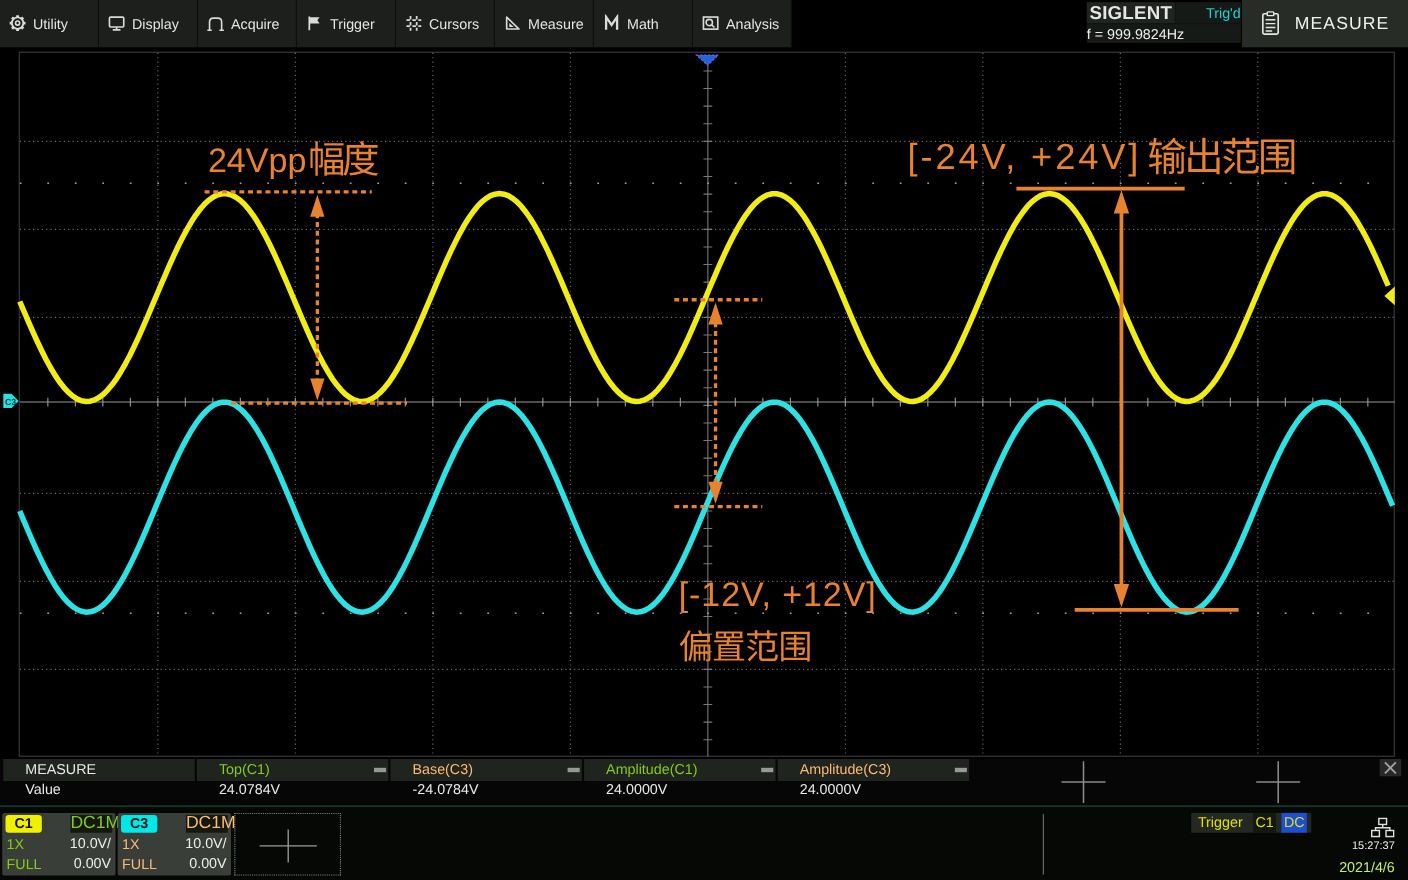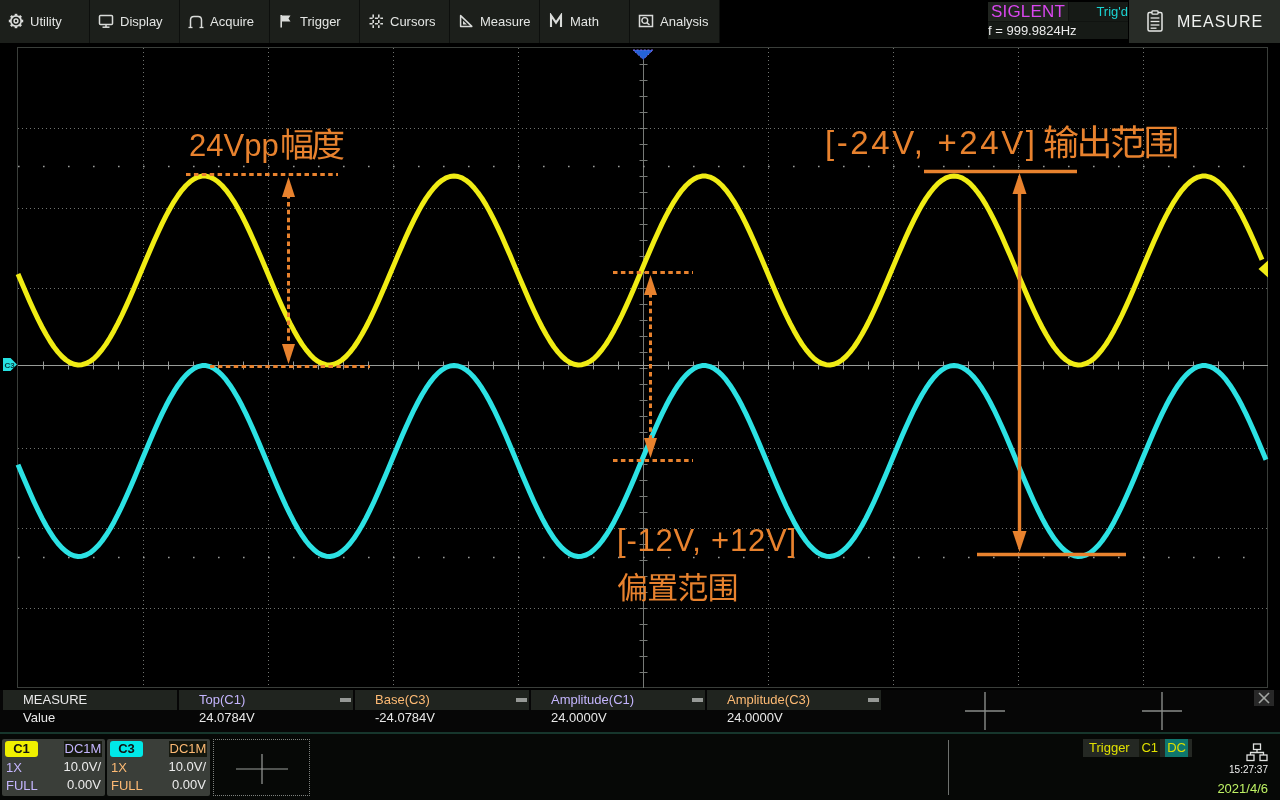--- a/index.html
+++ b/index.html
@@ -1,50 +1,50 @@
 <!DOCTYPE html>
 <html><head><meta charset="utf-8"><style>
 *{margin:0;padding:0;box-sizing:border-box}
 body{width:1280px;height:800px;background:#000;font-family:"Liberation Sans",sans-serif;position:relative;overflow:hidden}
 
 #menubar{position:absolute;left:0;top:0;width:1280px;height:43px;background:#000}
 .mi{position:absolute;top:0;width:90px;height:43px;background:#1c1f1b;border-right:1px solid #0d0f0d}
 .mic{position:absolute;left:8px;top:13px;width:16px;height:16px}
 .mlb{position:absolute;left:30px;top:0;line-height:43px;font-size:13px;color:#e3e5e3}
 #sig{position:absolute;left:988px;top:2px;width:140px;height:37px;background:#101310}
-#sigl{position:absolute;left:0;top:0;width:80px;height:19px;background:#20241f;color:#d946ef;font-weight:normal;font-size:17px;text-align:center;line-height:19px;letter-spacing:.2px}
+#sigl{position:absolute;left:0;top:0;width:80px;height:19px;background:#20241f;color:#e5e5e5;font-weight:bold;font-size:17px;text-align:center;line-height:19px;letter-spacing:.2px}
 #trigd{position:absolute;left:81px;top:0;width:59px;height:19px;background:#161a16;color:#1bd3d3;font-size:13px;text-align:right;line-height:19px}
 #freq{position:absolute;left:0;top:20px;width:140px;height:17px;background:#161a16;color:#ececec;font-size:13px;text-align:left;line-height:17px}
 #mpanel{position:absolute;left:1129px;top:0;width:151px;height:43px;background:#282c27}
 #mpanel span{position:absolute;left:48px;top:0;line-height:43px;font-size:16px;color:#f0f2f0;letter-spacing:1px}
 
 #mtable{position:absolute;left:0;top:690px;width:1280px;height:42px;background:#060606}
 .hc{position:absolute;top:0;height:20px;background:#20241f;font-size:13px;line-height:20px}
 .hc b{font-weight:normal;position:absolute;left:20px;white-space:nowrap}
 .hc i{position:absolute;right:2px;top:8px;width:11px;height:3.5px;background:#969996}
 .vt{position:absolute;top:19px;height:18px;line-height:18px;font-size:13px;color:#e9e9e9;white-space:nowrap}
 .plus{position:absolute;top:0;width:42px;height:42px}
 
 #bbar{position:absolute;left:0;top:734px;width:1280px;height:66px;background:#060806}
 .chbox{position:absolute;top:5px;width:103px;height:57px;background:#3a3e39;border-radius:2px}
 .badge{position:absolute;left:3px;top:2px;width:33px;height:16px;border-radius:3px;color:#111;font-weight:bold;font-size:13px;text-align:center;line-height:16px}
-.chip{position:absolute;right:3px;top:2px;width:38px;height:16px;background:#15180f;font-size:13px;text-align:center;line-height:16px}
+.chip{position:absolute;right:3px;top:2px;width:38px;height:16px;background:#15180f;font-size:16px;text-align:center;line-height:16px}
 .r2l{position:absolute;left:4px;top:21px;font-size:13px;line-height:16px}
 .r2r{position:absolute;right:4px;top:20px;font-size:13px;line-height:16px;color:#ececec}
 .r3l{position:absolute;left:4px;top:39px;font-size:13px;line-height:16px}
 .r3r{position:absolute;right:4px;top:38px;font-size:13px;line-height:16px;color:#ececec}
 #addbox{position:absolute;left:213px;top:5px;width:97px;height:57px;border:1px dotted #7e817e}
 .tb{position:absolute;top:5px;height:57px}
 .tbh{position:absolute;left:0;top:0;width:100%;height:18px;background:#242823;font-size:13px;line-height:18px}
 .tbb{position:absolute;left:0;top:18px;width:100%;height:39px;background:#3c403b}
 .tr1l,.tr2l{position:absolute;left:3px;font-size:13px;color:#eeeeee}
 .tr1r,.tr2r{position:absolute;right:4px;font-size:13px;color:#eeeeee}
 .tr1l,.tr1r{top:3px}.tr2l,.tr2r{top:22px}
 #clk{position:absolute;left:1197px;top:5px;width:80px;height:57px}
-.yel{color:#c4b5fd}.cyn{color:#fdba74}
+.yel{color:#84cc16}.cyn{color:#fdba74}
 </style></head>
 <body>
 <svg style="position:absolute;left:0;top:0" width="1280" height="800" viewBox="0 0 1280 800" font-family="Liberation Sans, sans-serif">
 <g>
       <rect x="17.5" y="47.5" width="1250" height="640" fill="none" stroke="#3a3e3a" stroke-width="1"></rect>
       <line x1="143.5" y1="48" x2="143.5" y2="688" stroke="#707370" stroke-width="1" stroke-dasharray="1 3"></line>
       <line x1="268.5" y1="48" x2="268.5" y2="688" stroke="#707370" stroke-width="1" stroke-dasharray="1 3"></line>
       <line x1="393.5" y1="48" x2="393.5" y2="688" stroke="#707370" stroke-width="1" stroke-dasharray="1 3"></line>
       <line x1="518.5" y1="48" x2="518.5" y2="688" stroke="#707370" stroke-width="1" stroke-dasharray="1 3"></line>
       <line x1="768.5" y1="48" x2="768.5" y2="688" stroke="#707370" stroke-width="1" stroke-dasharray="1 3"></line>
@@ -275,21 +275,21 @@
 <div id="addbox"><svg width="95" height="55">
         <g stroke="#9a9d9a" stroke-width="1.2">
           <line x1="22" y1="29" x2="74" y2="29"></line>
           <line x1="48" y1="14" x2="48" y2="44"></line>
         </g>
       </svg></div>
 <div style="position:absolute;left:948px;top:6px;width:1px;height:55px;background:#6e716e"></div>
 <div class="tb" style="left:1083px;width:109px">
       <div class="tbh">
         <span style="position:absolute;left:6px;color:#e0e000">Trigger</span>
-        <span style="position:absolute;right:4px;color:#e0e000;background:#0f766e;padding:0 2px">DC</span>
+        <span style="position:absolute;right:4px;color:#e0e000;background:#1d4ed8;padding:0 2px">DC</span>
         <span style="position:absolute;right:32px;color:#e0e000;background:#15180f;padding:0 2px">C1</span>
       </div>
     </div>
 <div id="clk">
       <svg width="22" height="19" style="position:absolute;right:9px;top:4px">
         <g fill="none" stroke="#dfe1df" stroke-width="1.3">
           <rect x="7.5" y="1" width="7" height="5.5"></rect>
           <rect x="1" y="12" width="7" height="5.5"></rect>
           <rect x="14" y="12" width="7" height="5.5"></rect>
           <path d="M11 6.5 V9.5 M4.5 12 V9.5 H17.5 V12"></path>

